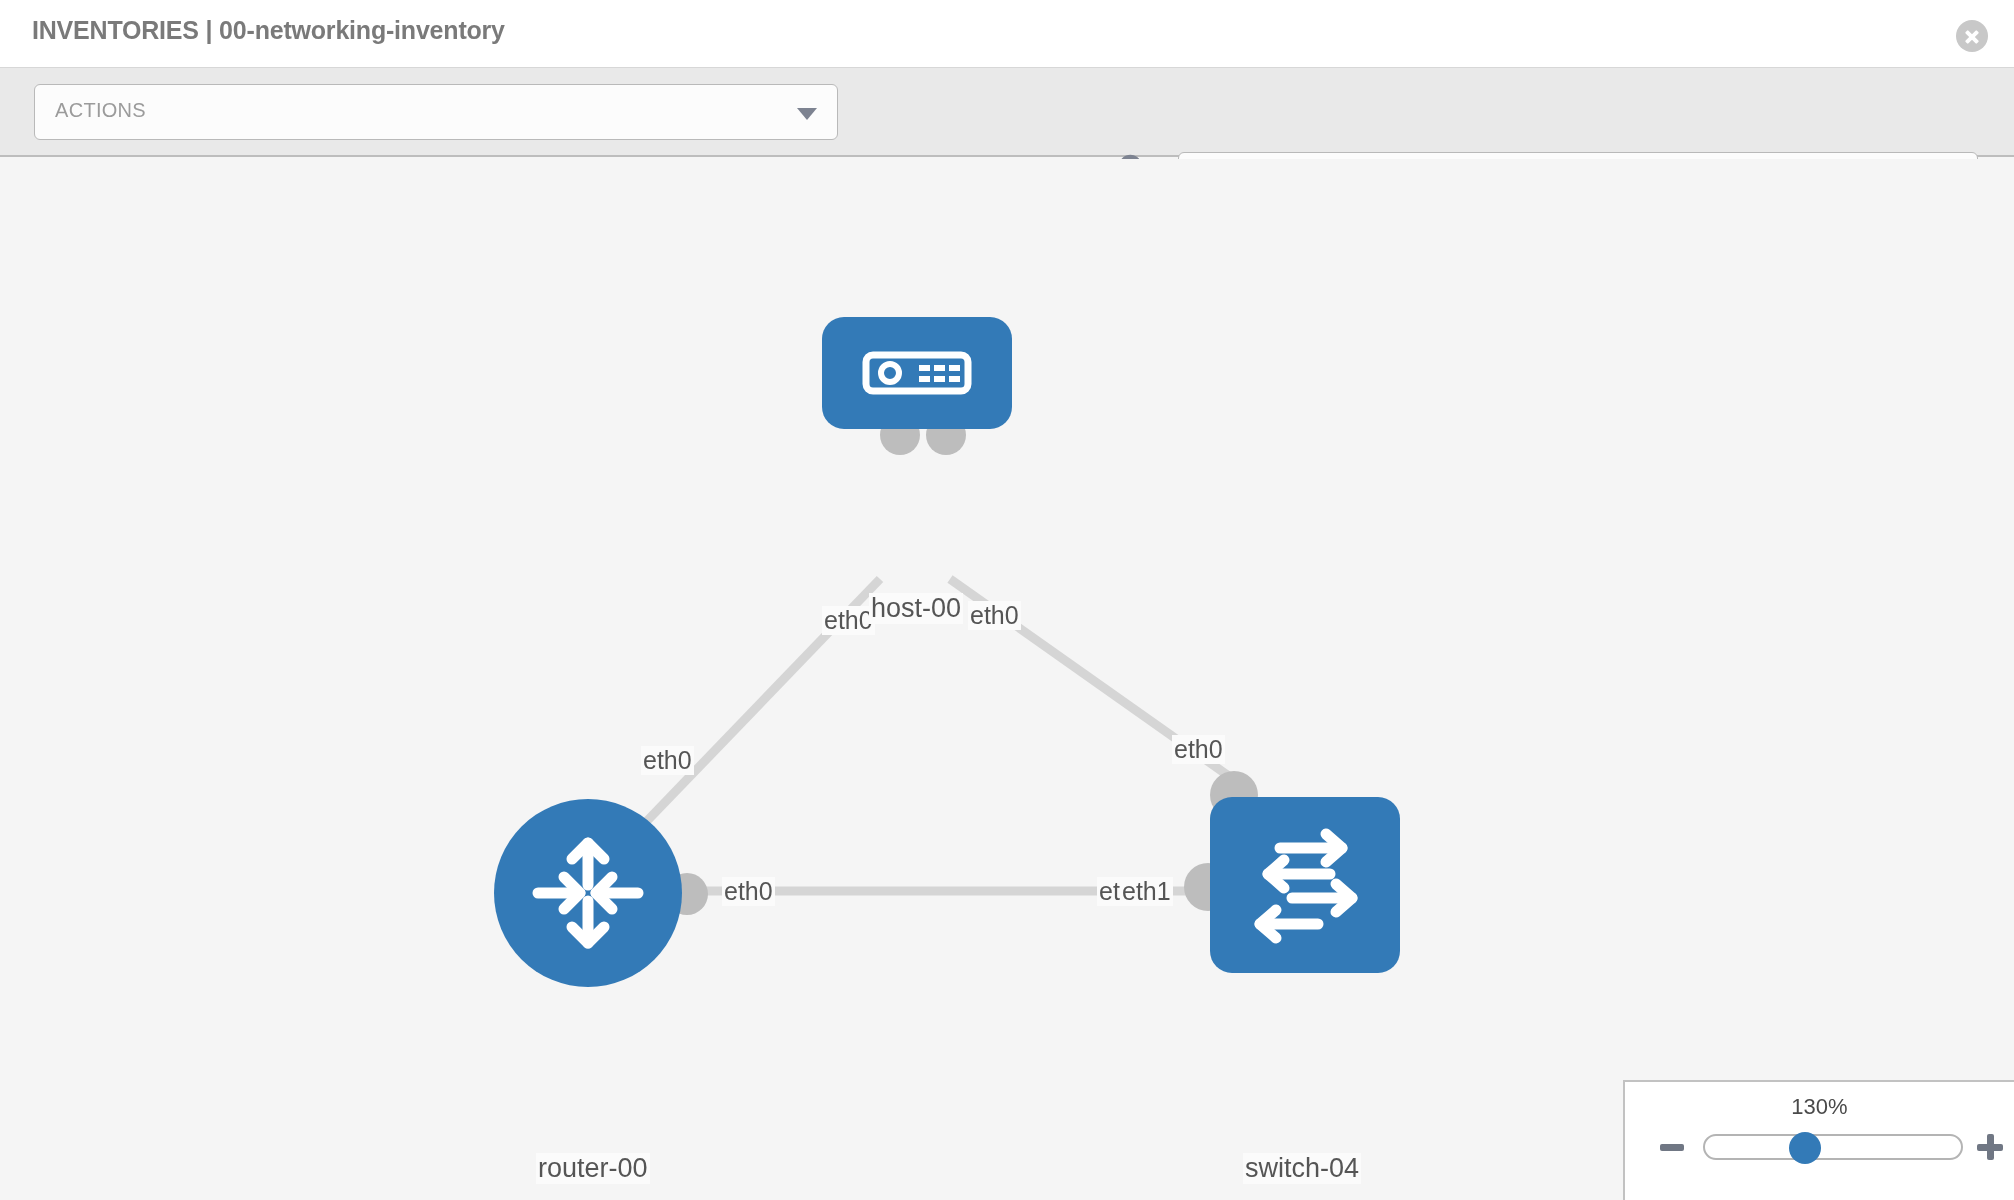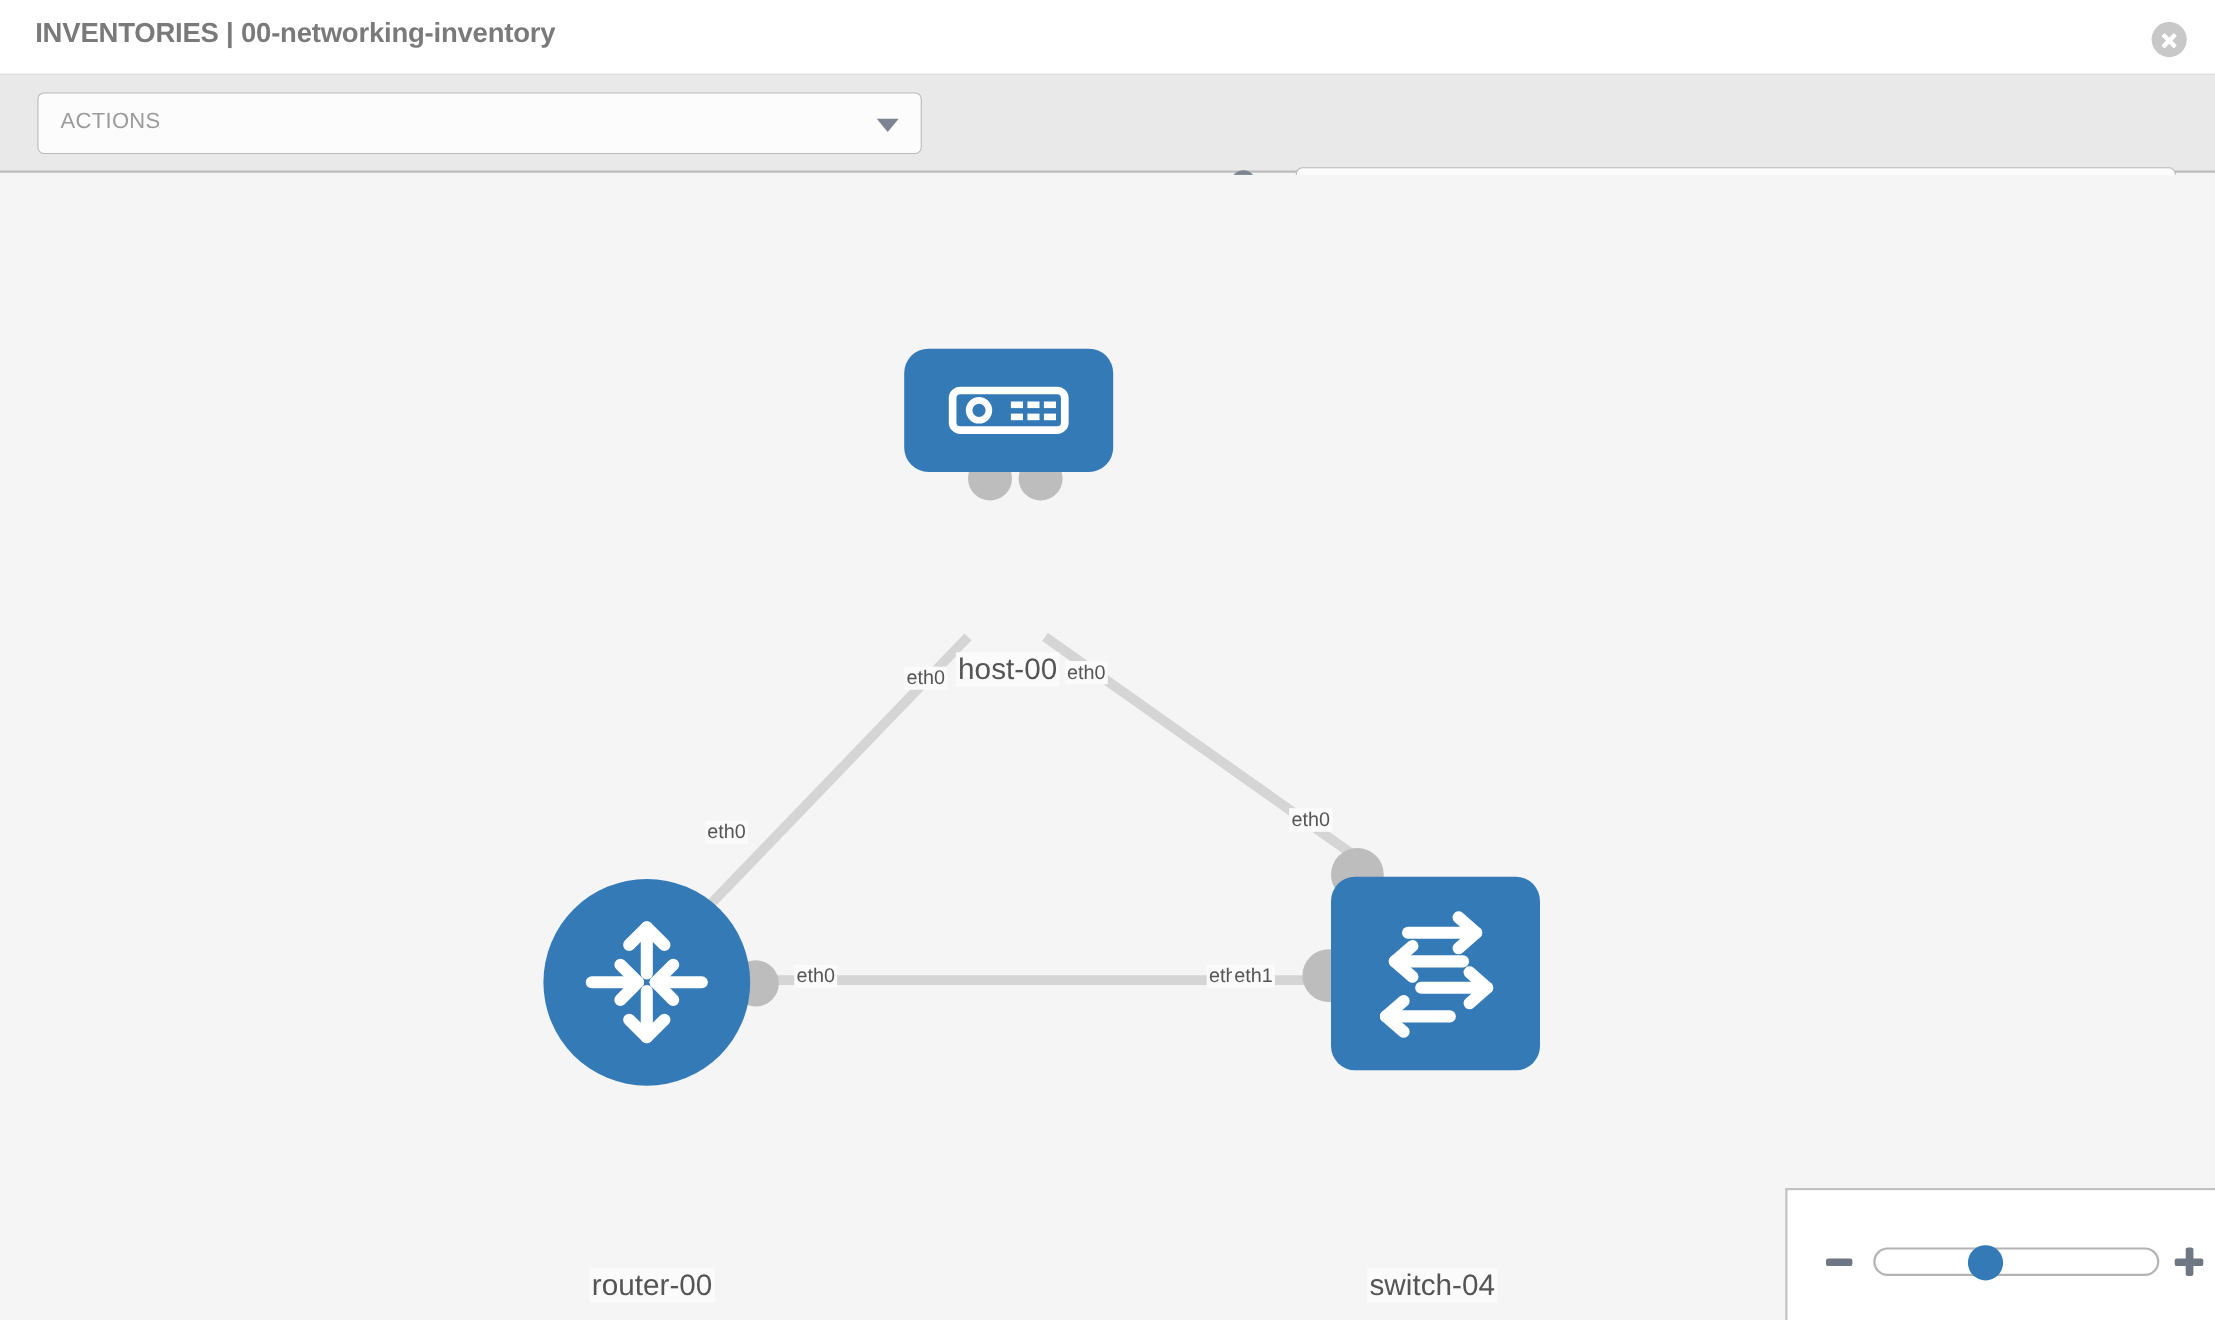--- a/index.html
+++ b/index.html
@@ -104,21 +104,21 @@
   .node-label {
     position: absolute;
     font-size: 27px; color: #555555;
     background: #fbfbfb;
     white-space: nowrap;
     padding: 0 2px;
     text-align: center;
   }
   .port-label {
     position: absolute;
-    font-size: 18px; color: #555555;
+    font-size: 25px; color: #555555;
     background: #fbfbfb;
     white-space: nowrap;
     padding: 0 2px;
   }
   .connector {
     position: absolute;
     background: #bdbdbd;
     border-radius: 50%;
   }
 
@@ -290,19 +290,20 @@
 
     <span class="port-label" style="left: 1097px; top: 718px;">eth</span>
     <span class="port-label" style="left: 1120px; top: 718px;">eth1</span>
     <span class="port-label" style="left: 1172px; top: 576px;">eth0</span>
     <span class="node-label" style="left:1243px; top:994px;">switch-04</span>
 
     <span class="port-label" style="left: 1172px; top: 576px;">eth0</span>
   </div>
 
   <div class="zoom-widget">
+    <div class="zoom-level">130%</div>
     <div class="zoom-minus"></div>
     <div class="zoom-track"></div>
     <div class="zoom-thumb"></div>
     <div class="zoom-plus"></div>
   </div>
 
 </div>
 
 </body></html>

